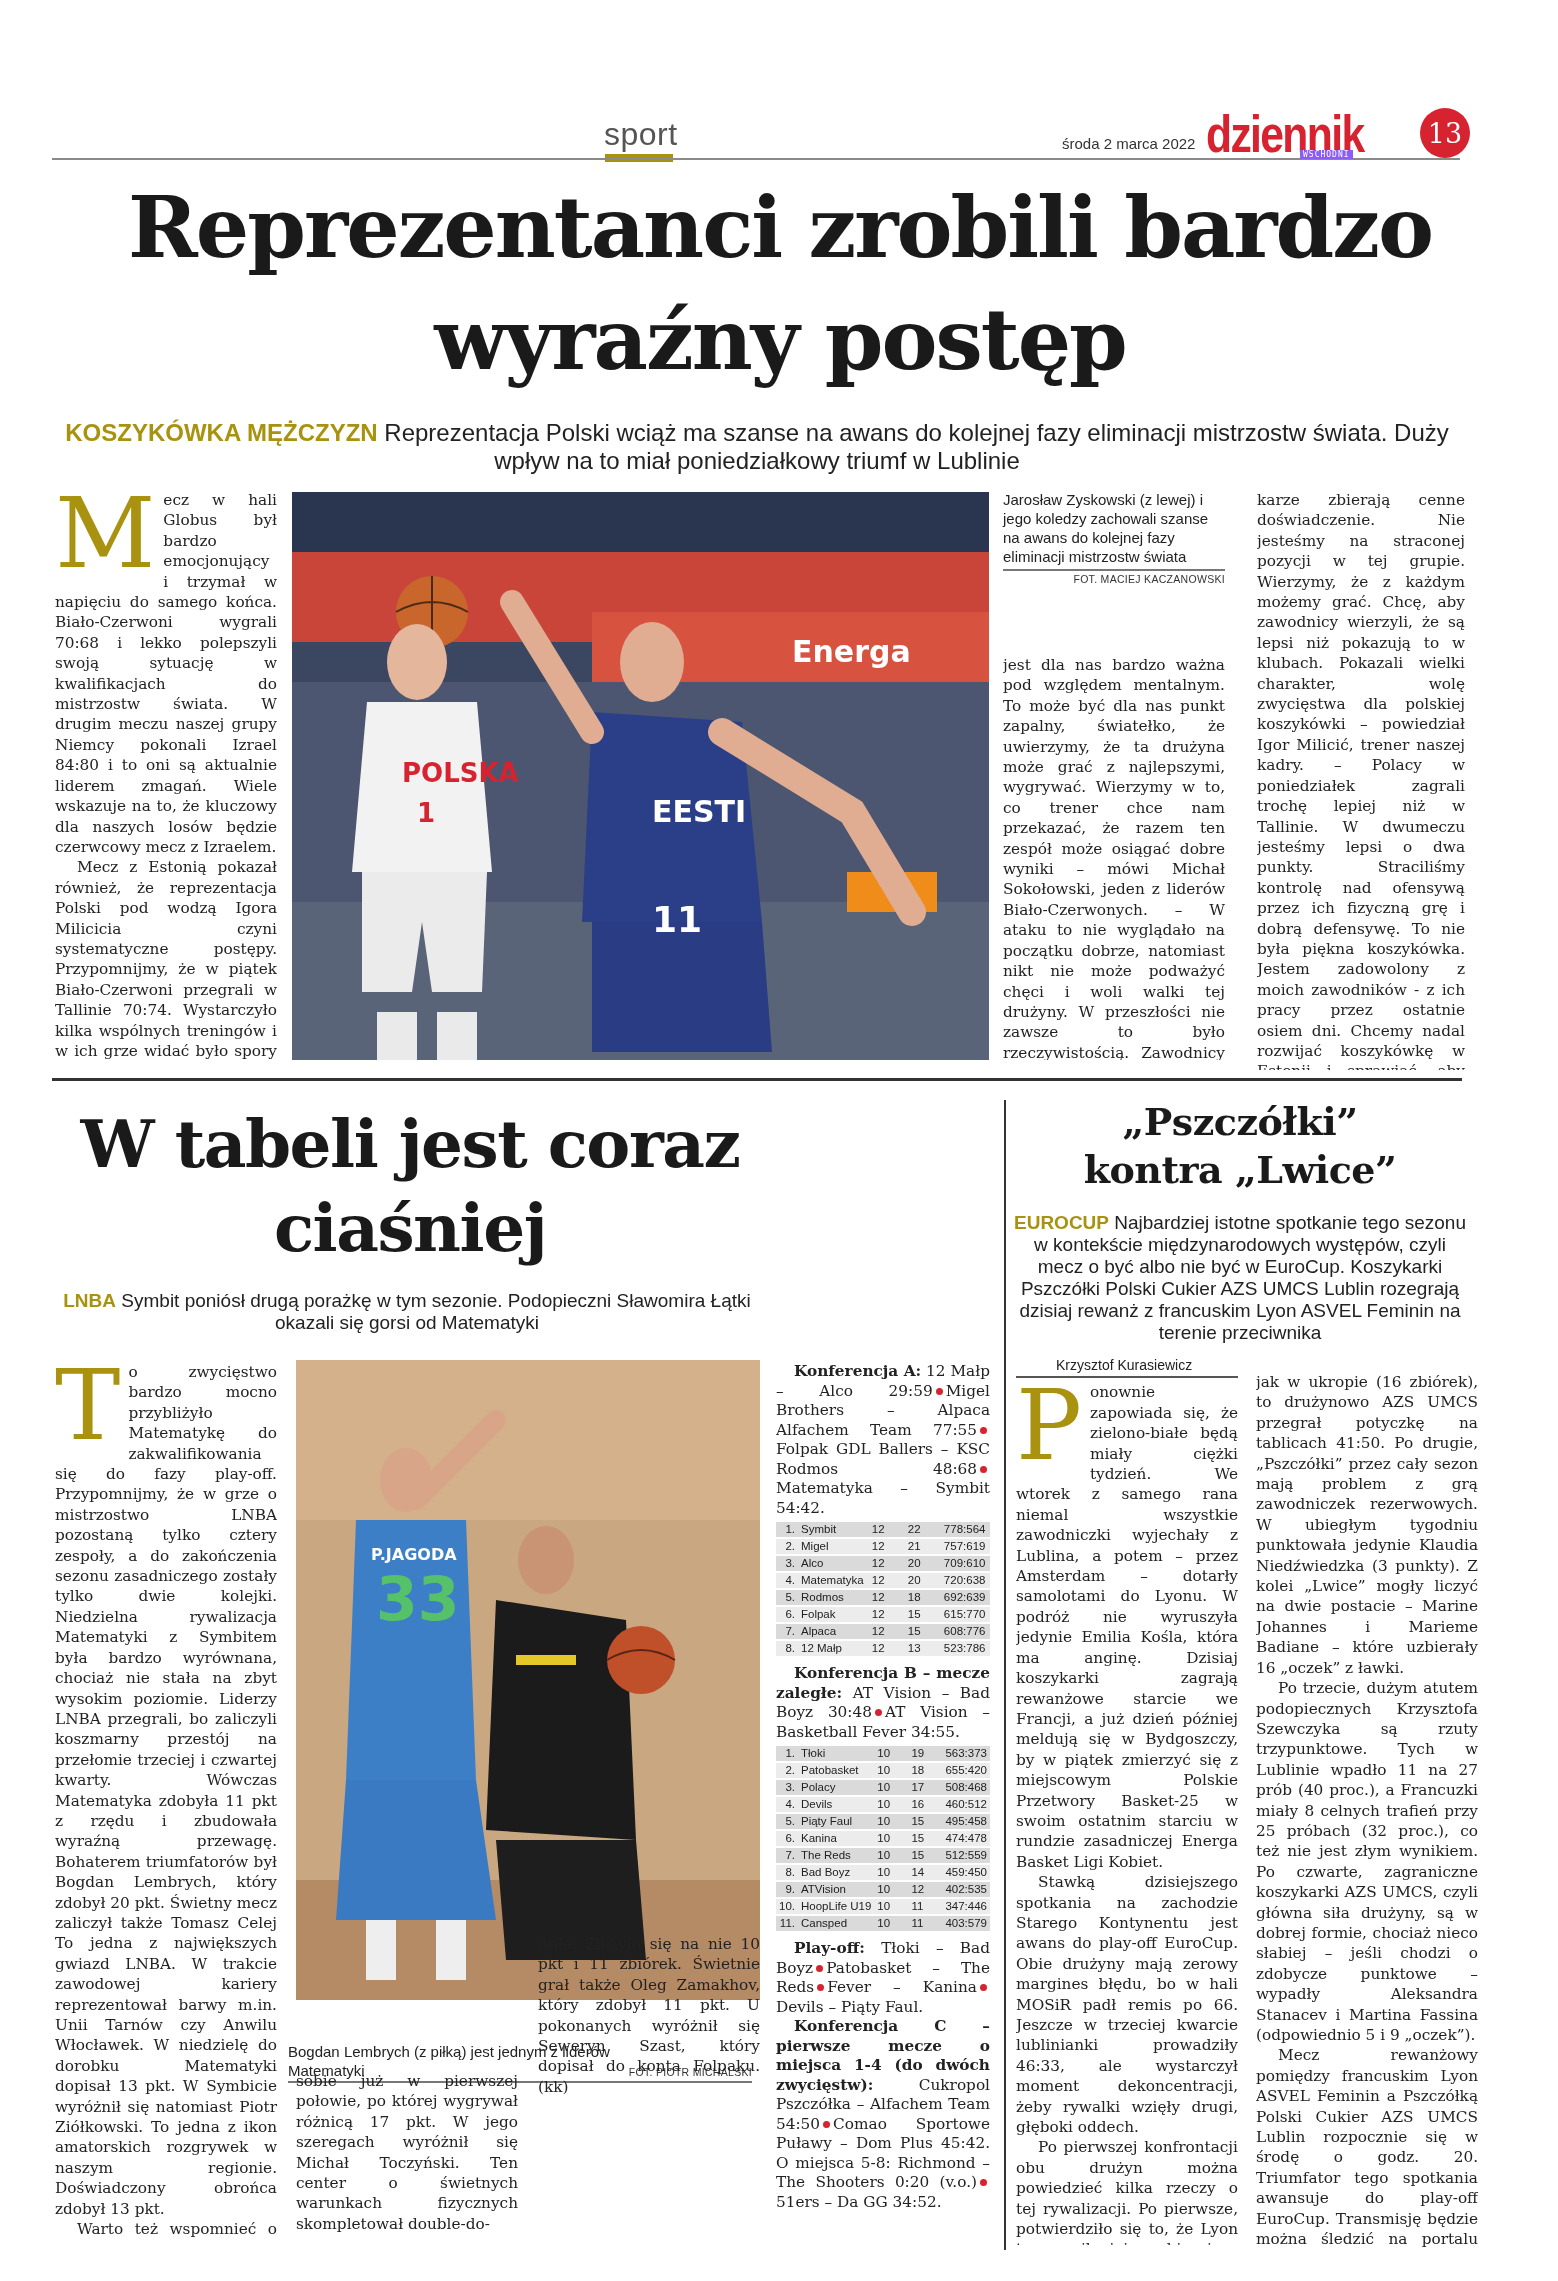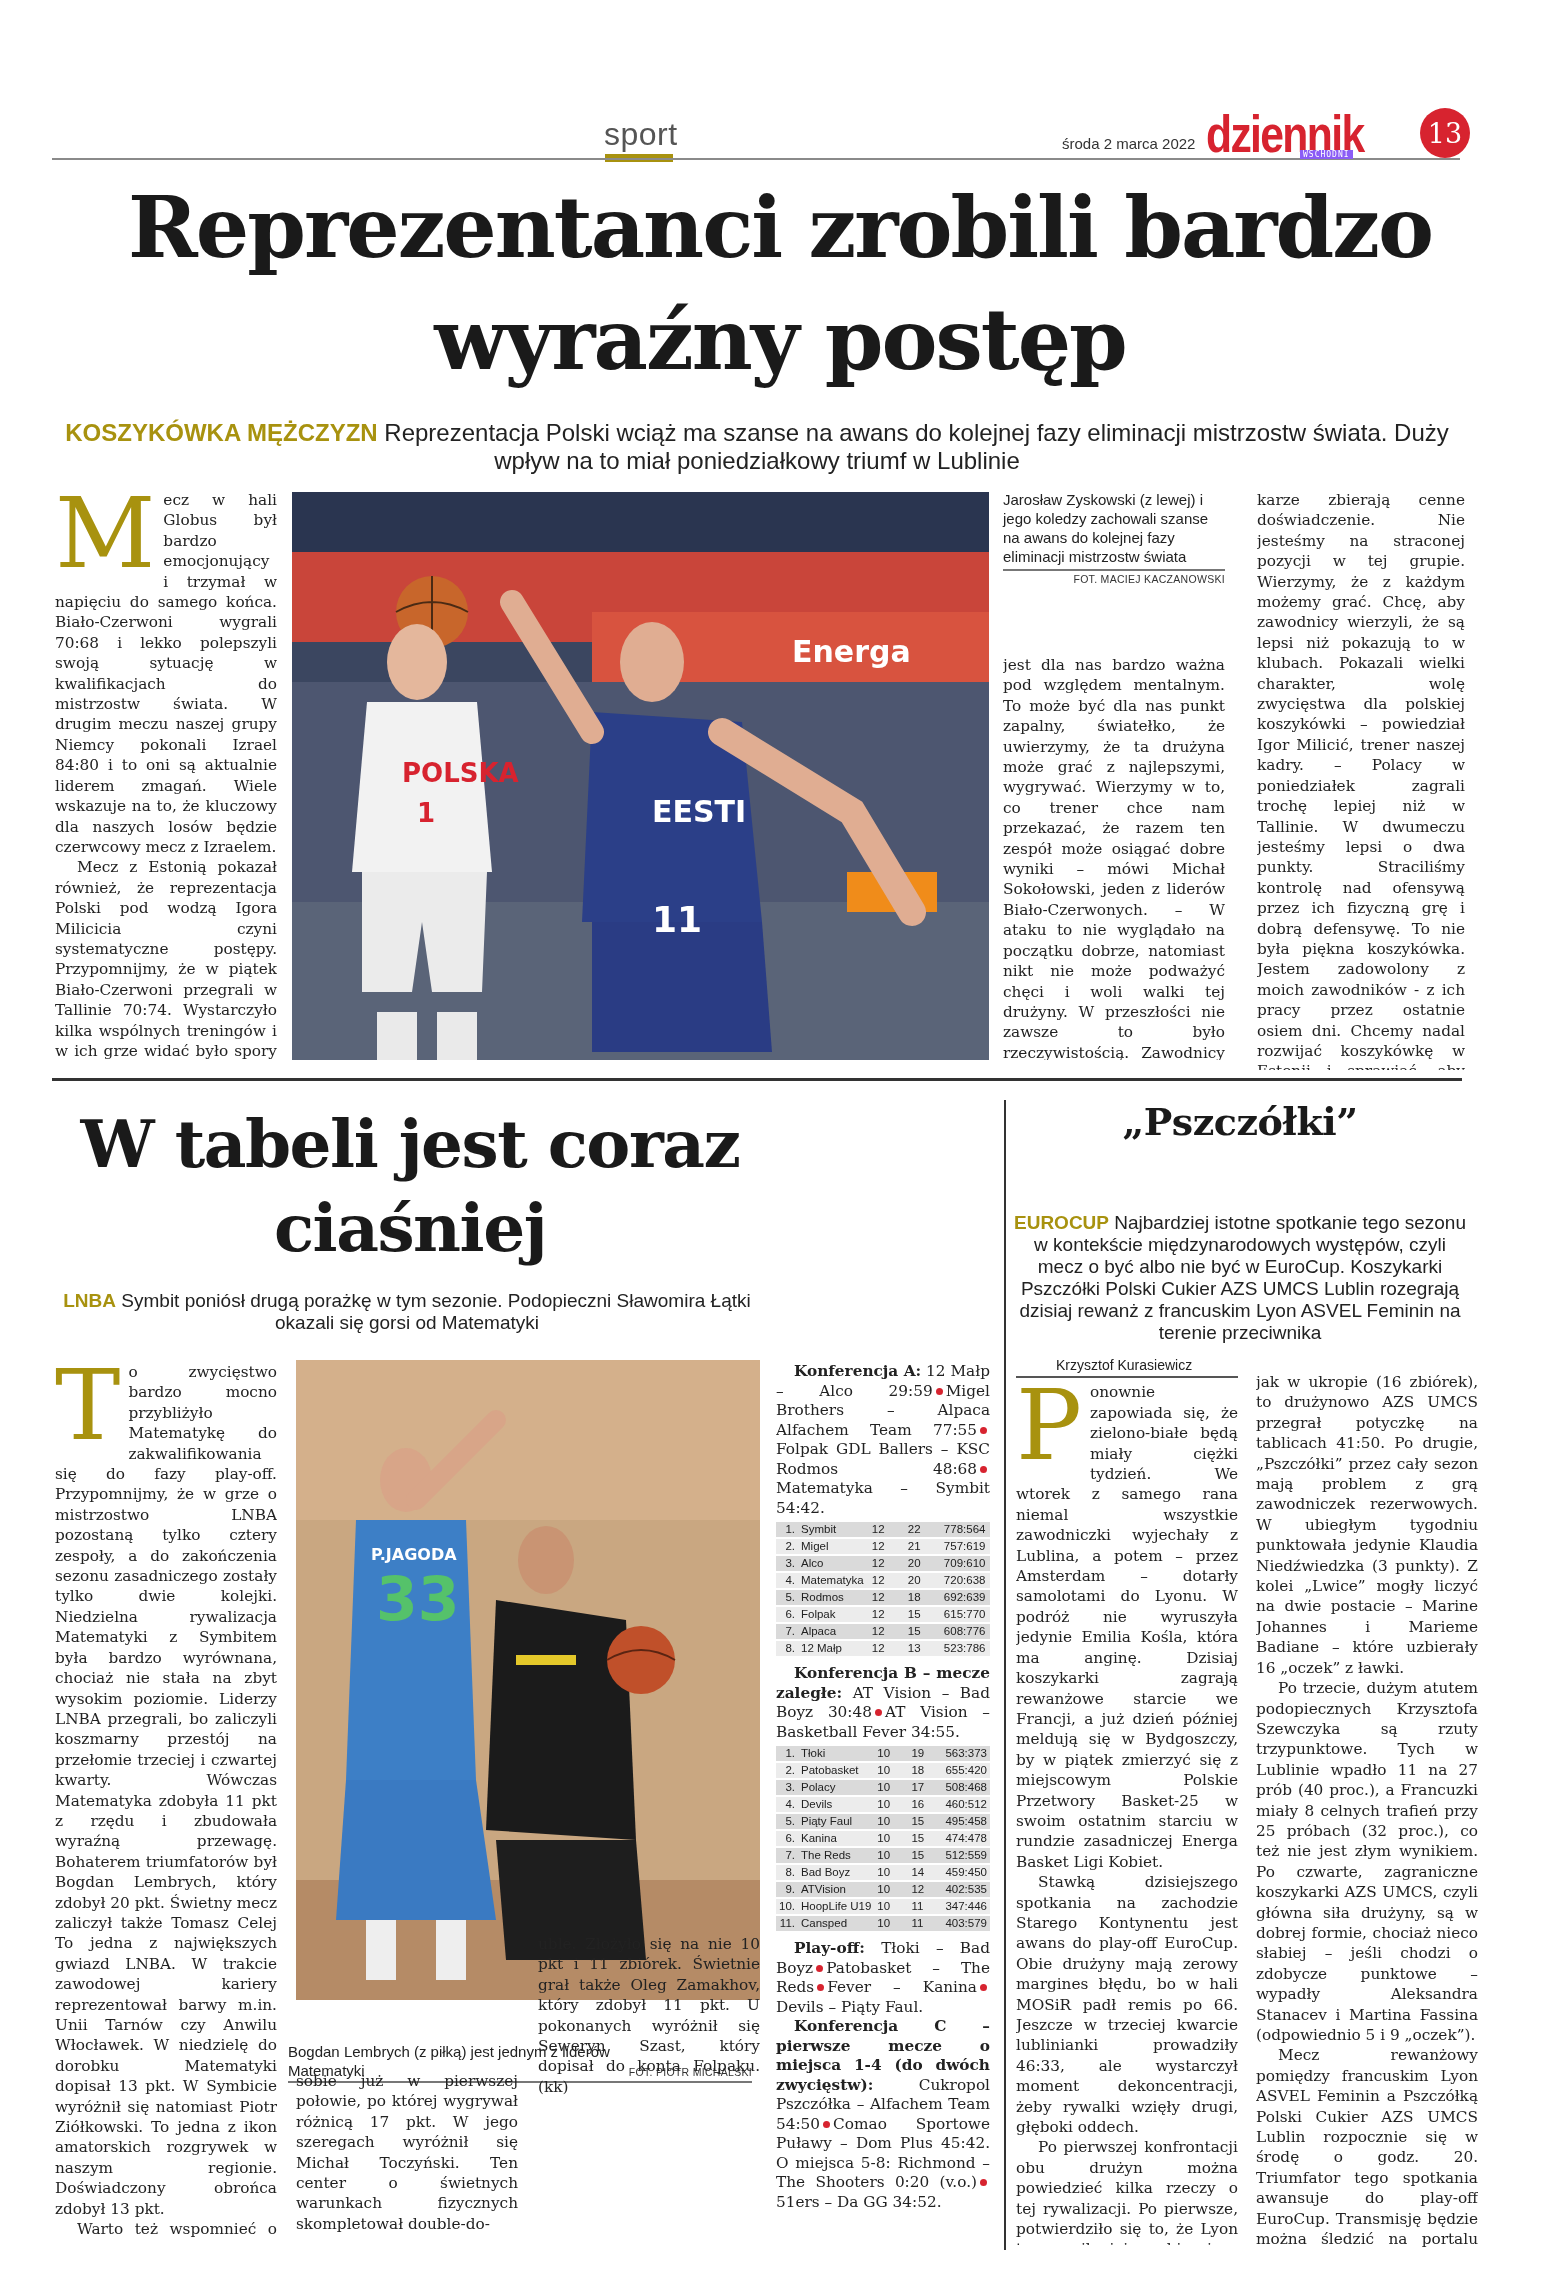--- a/index.html
+++ b/index.html
@@ -332,20 +332,21 @@
     <span>Cukropol Pszczółka – Alfachem Team 54:50</span><span class="dot"></span><span>Comao Sportowe Puławy – Dom Plus 45:42.</span>
     <span>O miejsca 5-8:</span>
     <span>Richmond – The Shooters 0:20 (v.o.)</span><span class="dot"></span><span>51ers – Da GG 34:52.</span>
   </p>
 </div>
 
 <div class="abs divider-v" style="left:1004px; top:1100px; height:1150px;"></div>
 
 <div class="abs headline-3">
   <div>„Pszczółki”</div>
+  <div>kontra „Lwice”</div>
 </div>
 <div class="abs lead lead-3">
   <span class="kicker">EUROCUP</span>
   <span>Najbardziej istotne spotkanie tego sezonu w kontekście międzynarodowych występów, czyli mecz o być albo nie być w EuroCup. Koszykarki Pszczółki Polski Cukier AZS UMCS Lublin rozegrają dzisiaj rewanż z francuskim Lyon ASVEL Feminin na terenie przeciwnika</span>
 </div>
 
 <div class="abs col" style="left:1016px; top:1355px; width:222px; height:890px; overflow:hidden;">
   <div class="author">Krzysztof Kurasiewicz</div>
   <p class="first"><span class="dropcap">P</span><span>onownie zapowiada się, że zielono-białe będą miały ciężki tydzień. We wtorek z samego rana niemal wszystkie zawodniczki wyjechały z Lublina, a potem – przez Amsterdam – dotarły samolotami do Lyonu. W podróż nie wyruszyła jedynie Emilia Kośla, która ma anginę. Dzisiaj koszykarki zagrają rewanżowe starcie we Francji, a już dzień później meldują się w Bydgoszczy, by w piątek zmierzyć się z miejscowym Polskie Przetwory Basket-25 w swoim ostatnim starciu w rundzie zasadniczej Energa Basket Ligi Kobiet.</span></p>
   <p>Stawką dzisiejszego spotkania na zachodzie Starego Kontynentu jest awans do play-off EuroCup. Obie drużyny mają zerowy margines błędu, bo w hali MOSiR padł remis po 66. Jeszcze w trzeciej kwarcie lublinianki prowadziły 46:33, ale wystarczył moment dekoncentracji, żeby rywalki wzięły drugi, głęboki oddech.</p>

